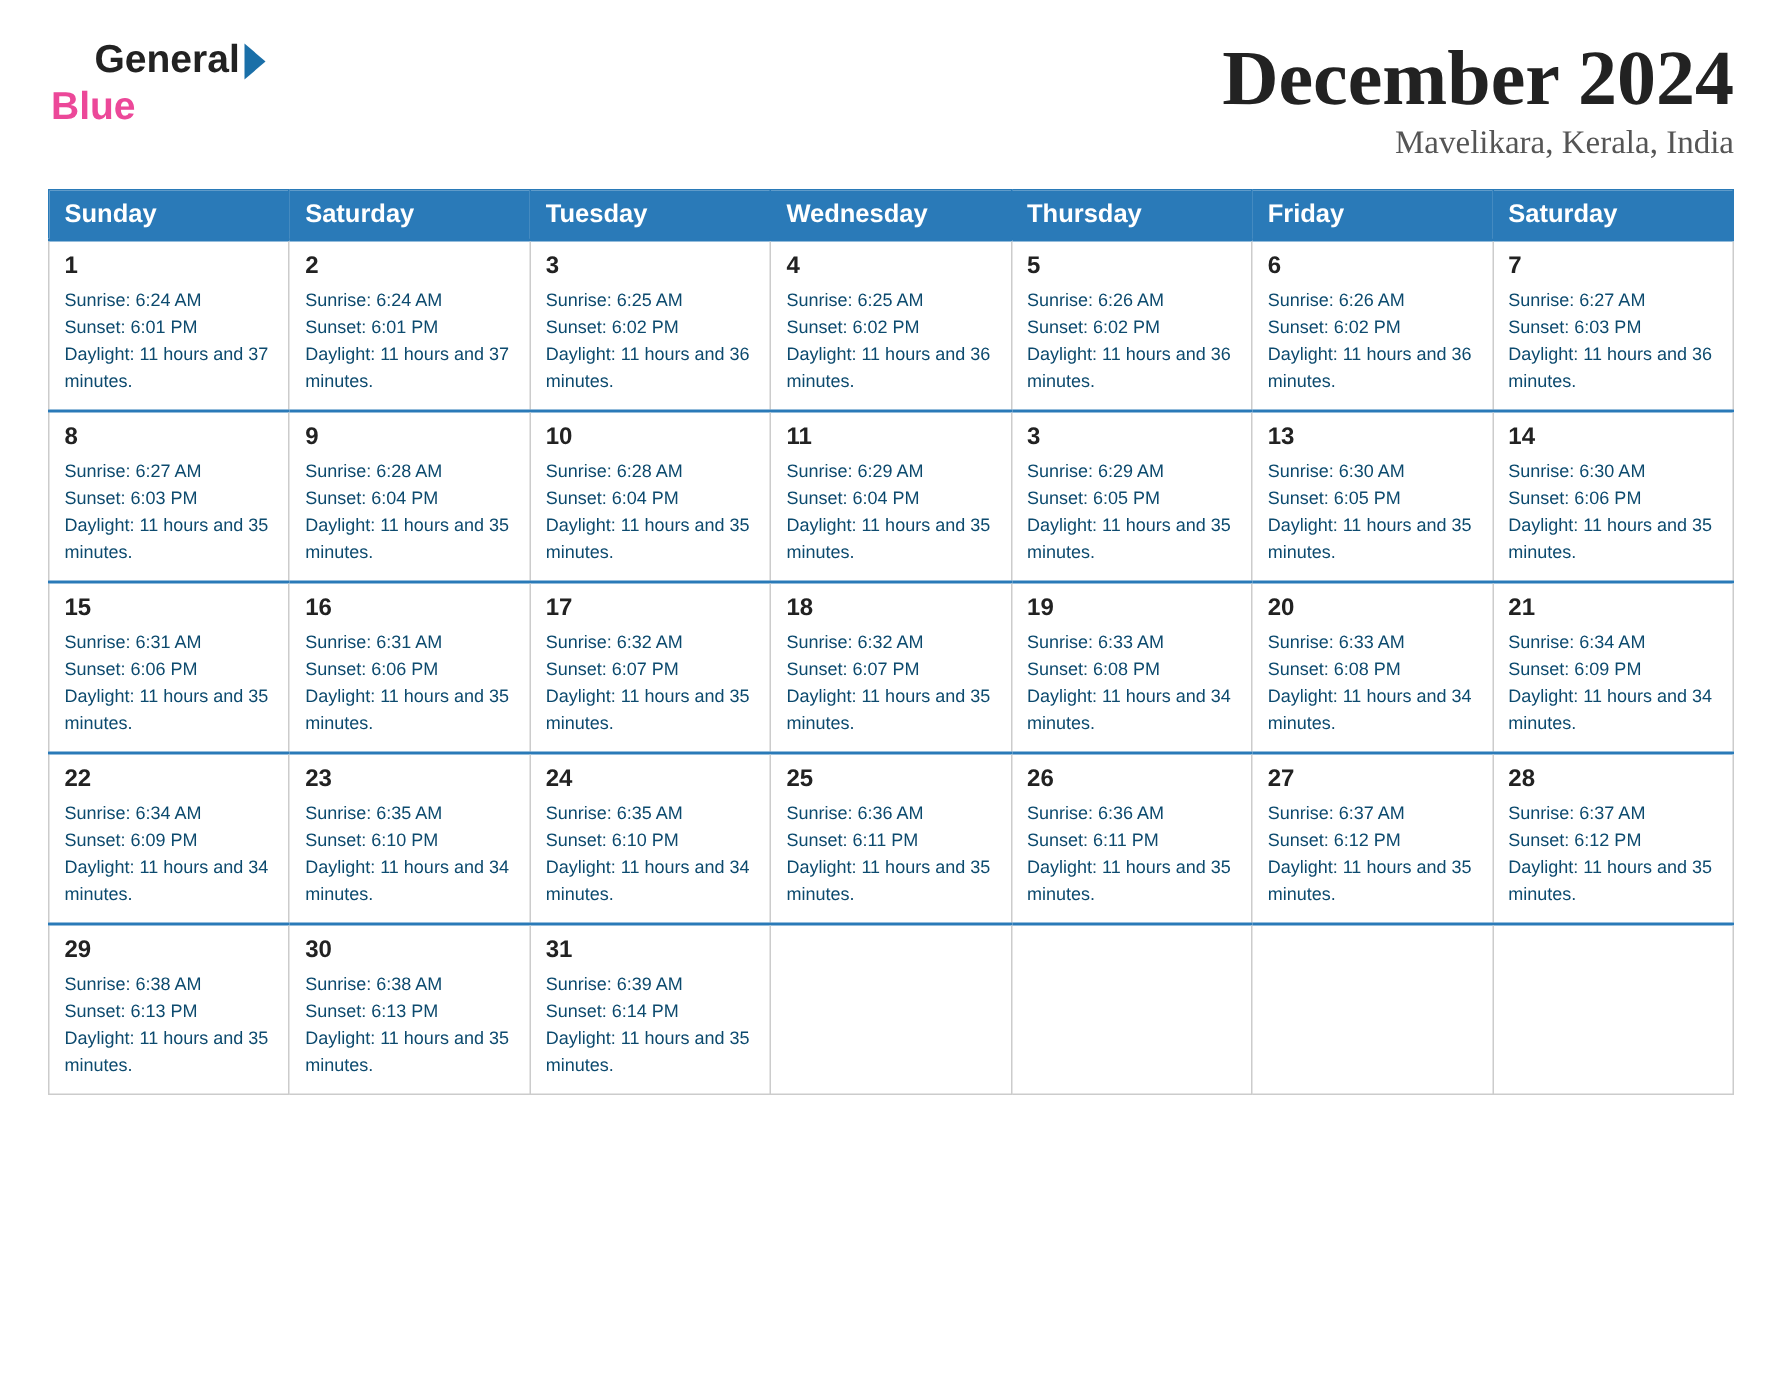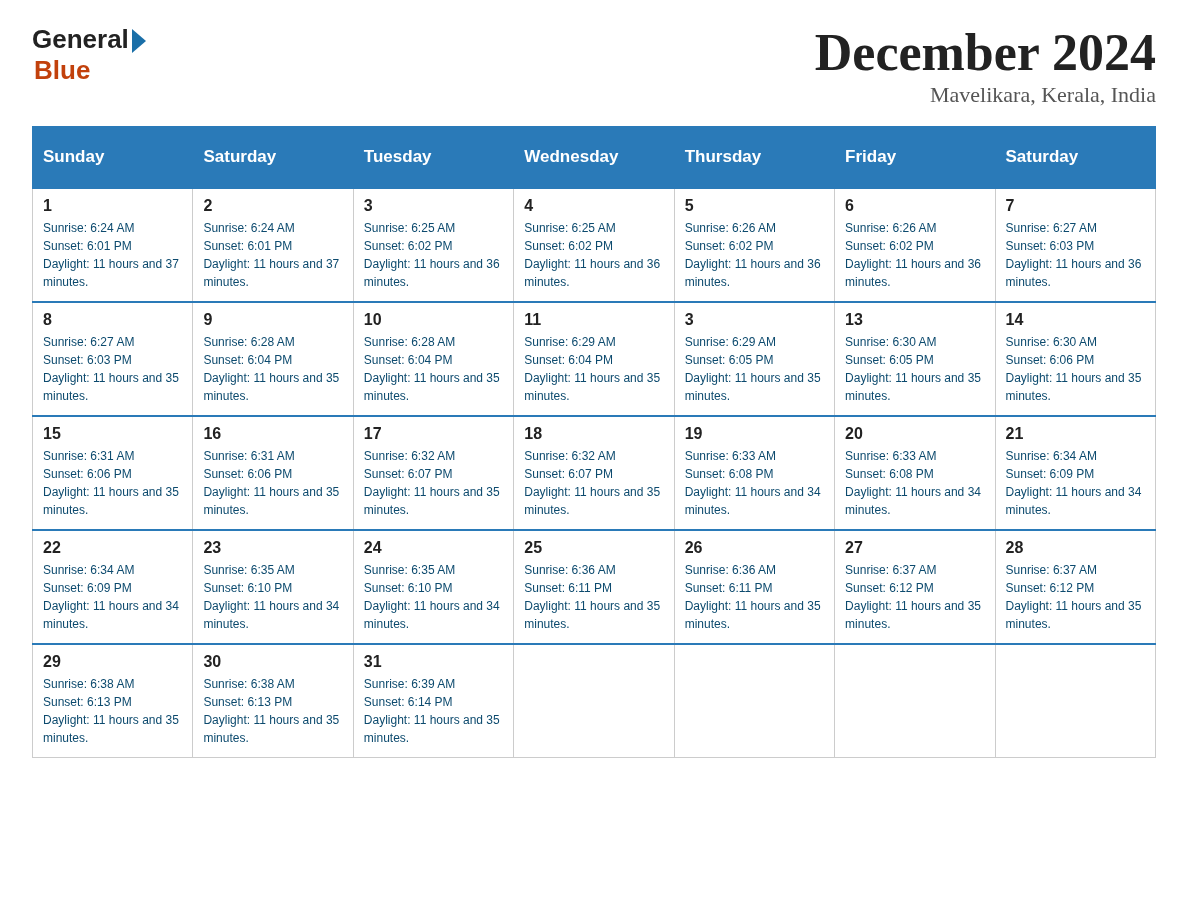--- a/index.html
+++ b/index.html
@@ -31,21 +31,21 @@
       height: 0;
       border-left: 14px solid #1a6fa8;
       border-top: 12px solid transparent;
       border-bottom: 12px solid transparent;
       margin-left: 3px;
       margin-top: 2px;
     }
     .logo-blue {
       font-size: 26px;
       font-weight: bold;
-      color: #c2410c;
+      color: #ec4899;
       margin-left: 2px;
     }
     .title-block {
       text-align: right;
     }
     .title-block h1 {
       font-size: 52px;
       font-weight: 900;
       color: #222;
       font-family: Georgia, serif;
@@ -60,21 +60,21 @@
     }
     .calendar {
       width: 100%;
       border-collapse: collapse;
     }
     .calendar thead tr th {
       background-color: #2a7ab8;
       color: #fff;
       font-size: 17px;
       font-weight: bold;
-      padding: 20px 10px;
+      padding: 6px 10px;
       text-align: left;
       border: 1px solid #2a7ab8;
     }
     .calendar tbody tr td {
       vertical-align: top;
       padding: 8px 10px 10px 10px;
       border: 1px solid #ccc;
       border-top: 2px solid #2a7ab8;
       width: calc(100% / 7);
       font-size: 13px;
@@ -93,20 +93,21 @@
       line-height: 1.5;
       color: #0c4a6e;
     }
     .calendar tbody tr td.empty {
       border-top: 2px solid #2a7ab8;
       background: #fff;
     }
     .logo-row {
       display: flex;
       align-items: center;
+      margin-left: 31px;
     }
   </style>
 </head>
 <body>
 
 <div class="header">
   <div class="logo">
     <div class="logo-row">
       <span class="logo-general">General</span>
       <div class="logo-arrow"></div>

